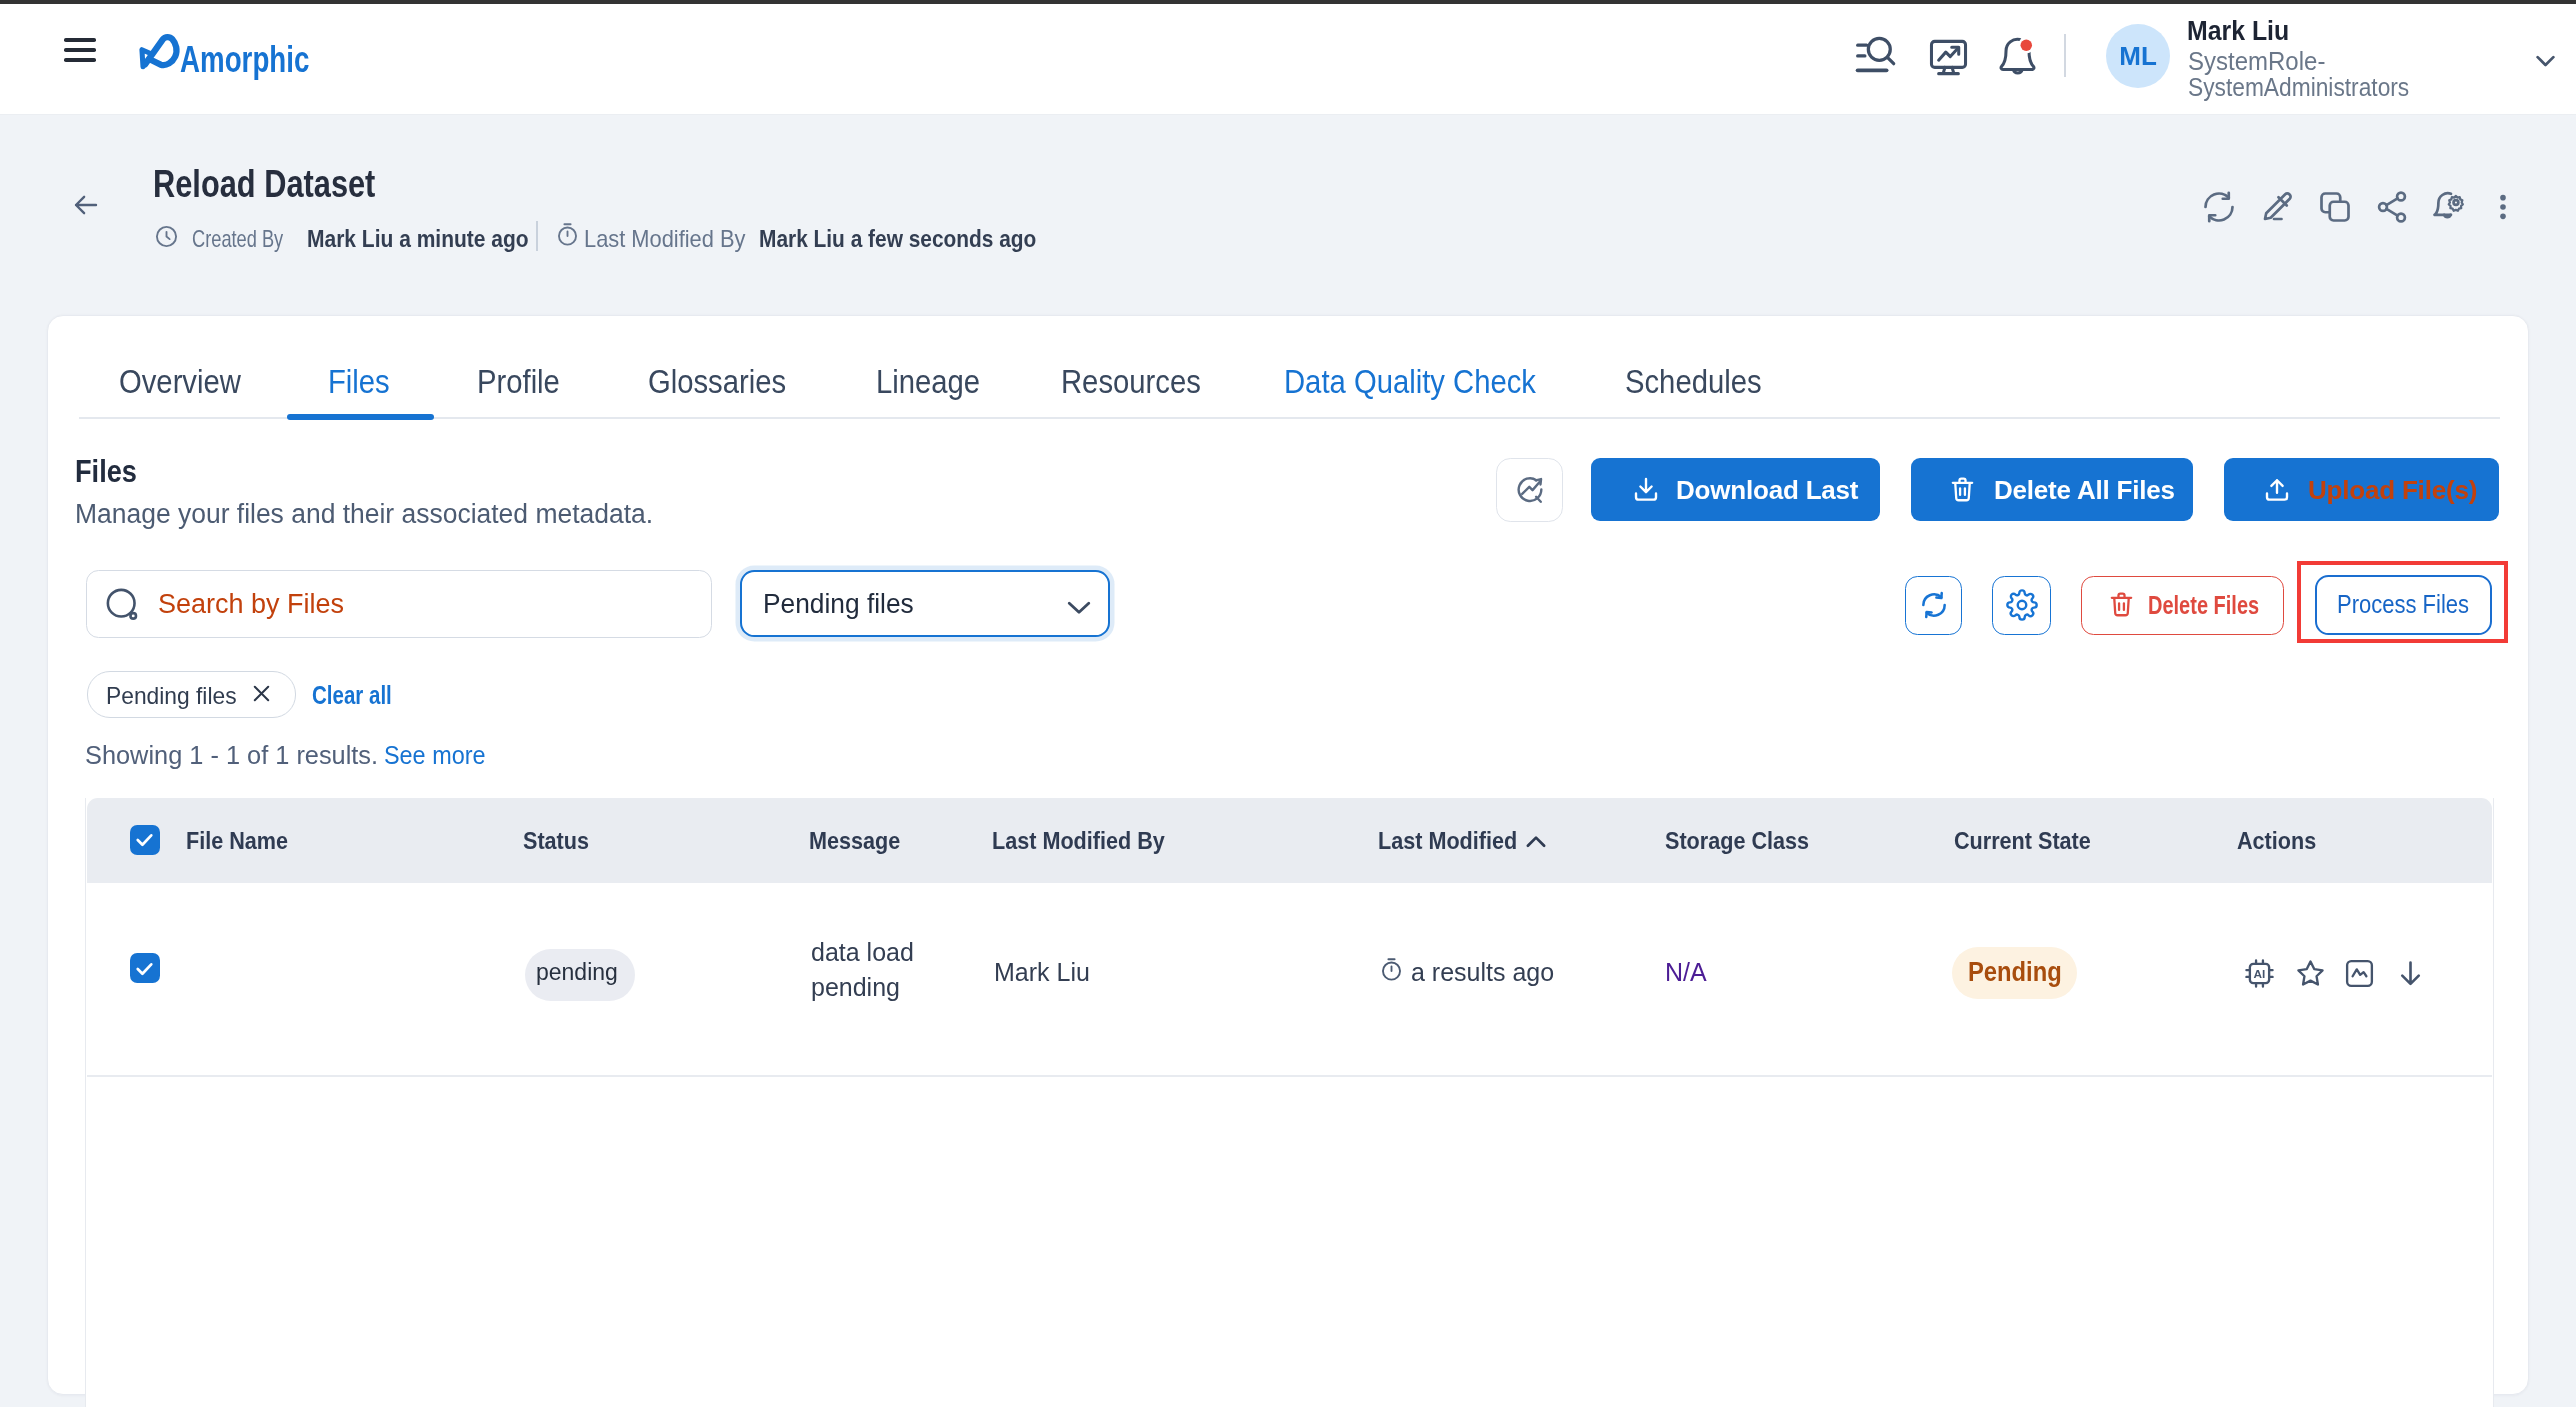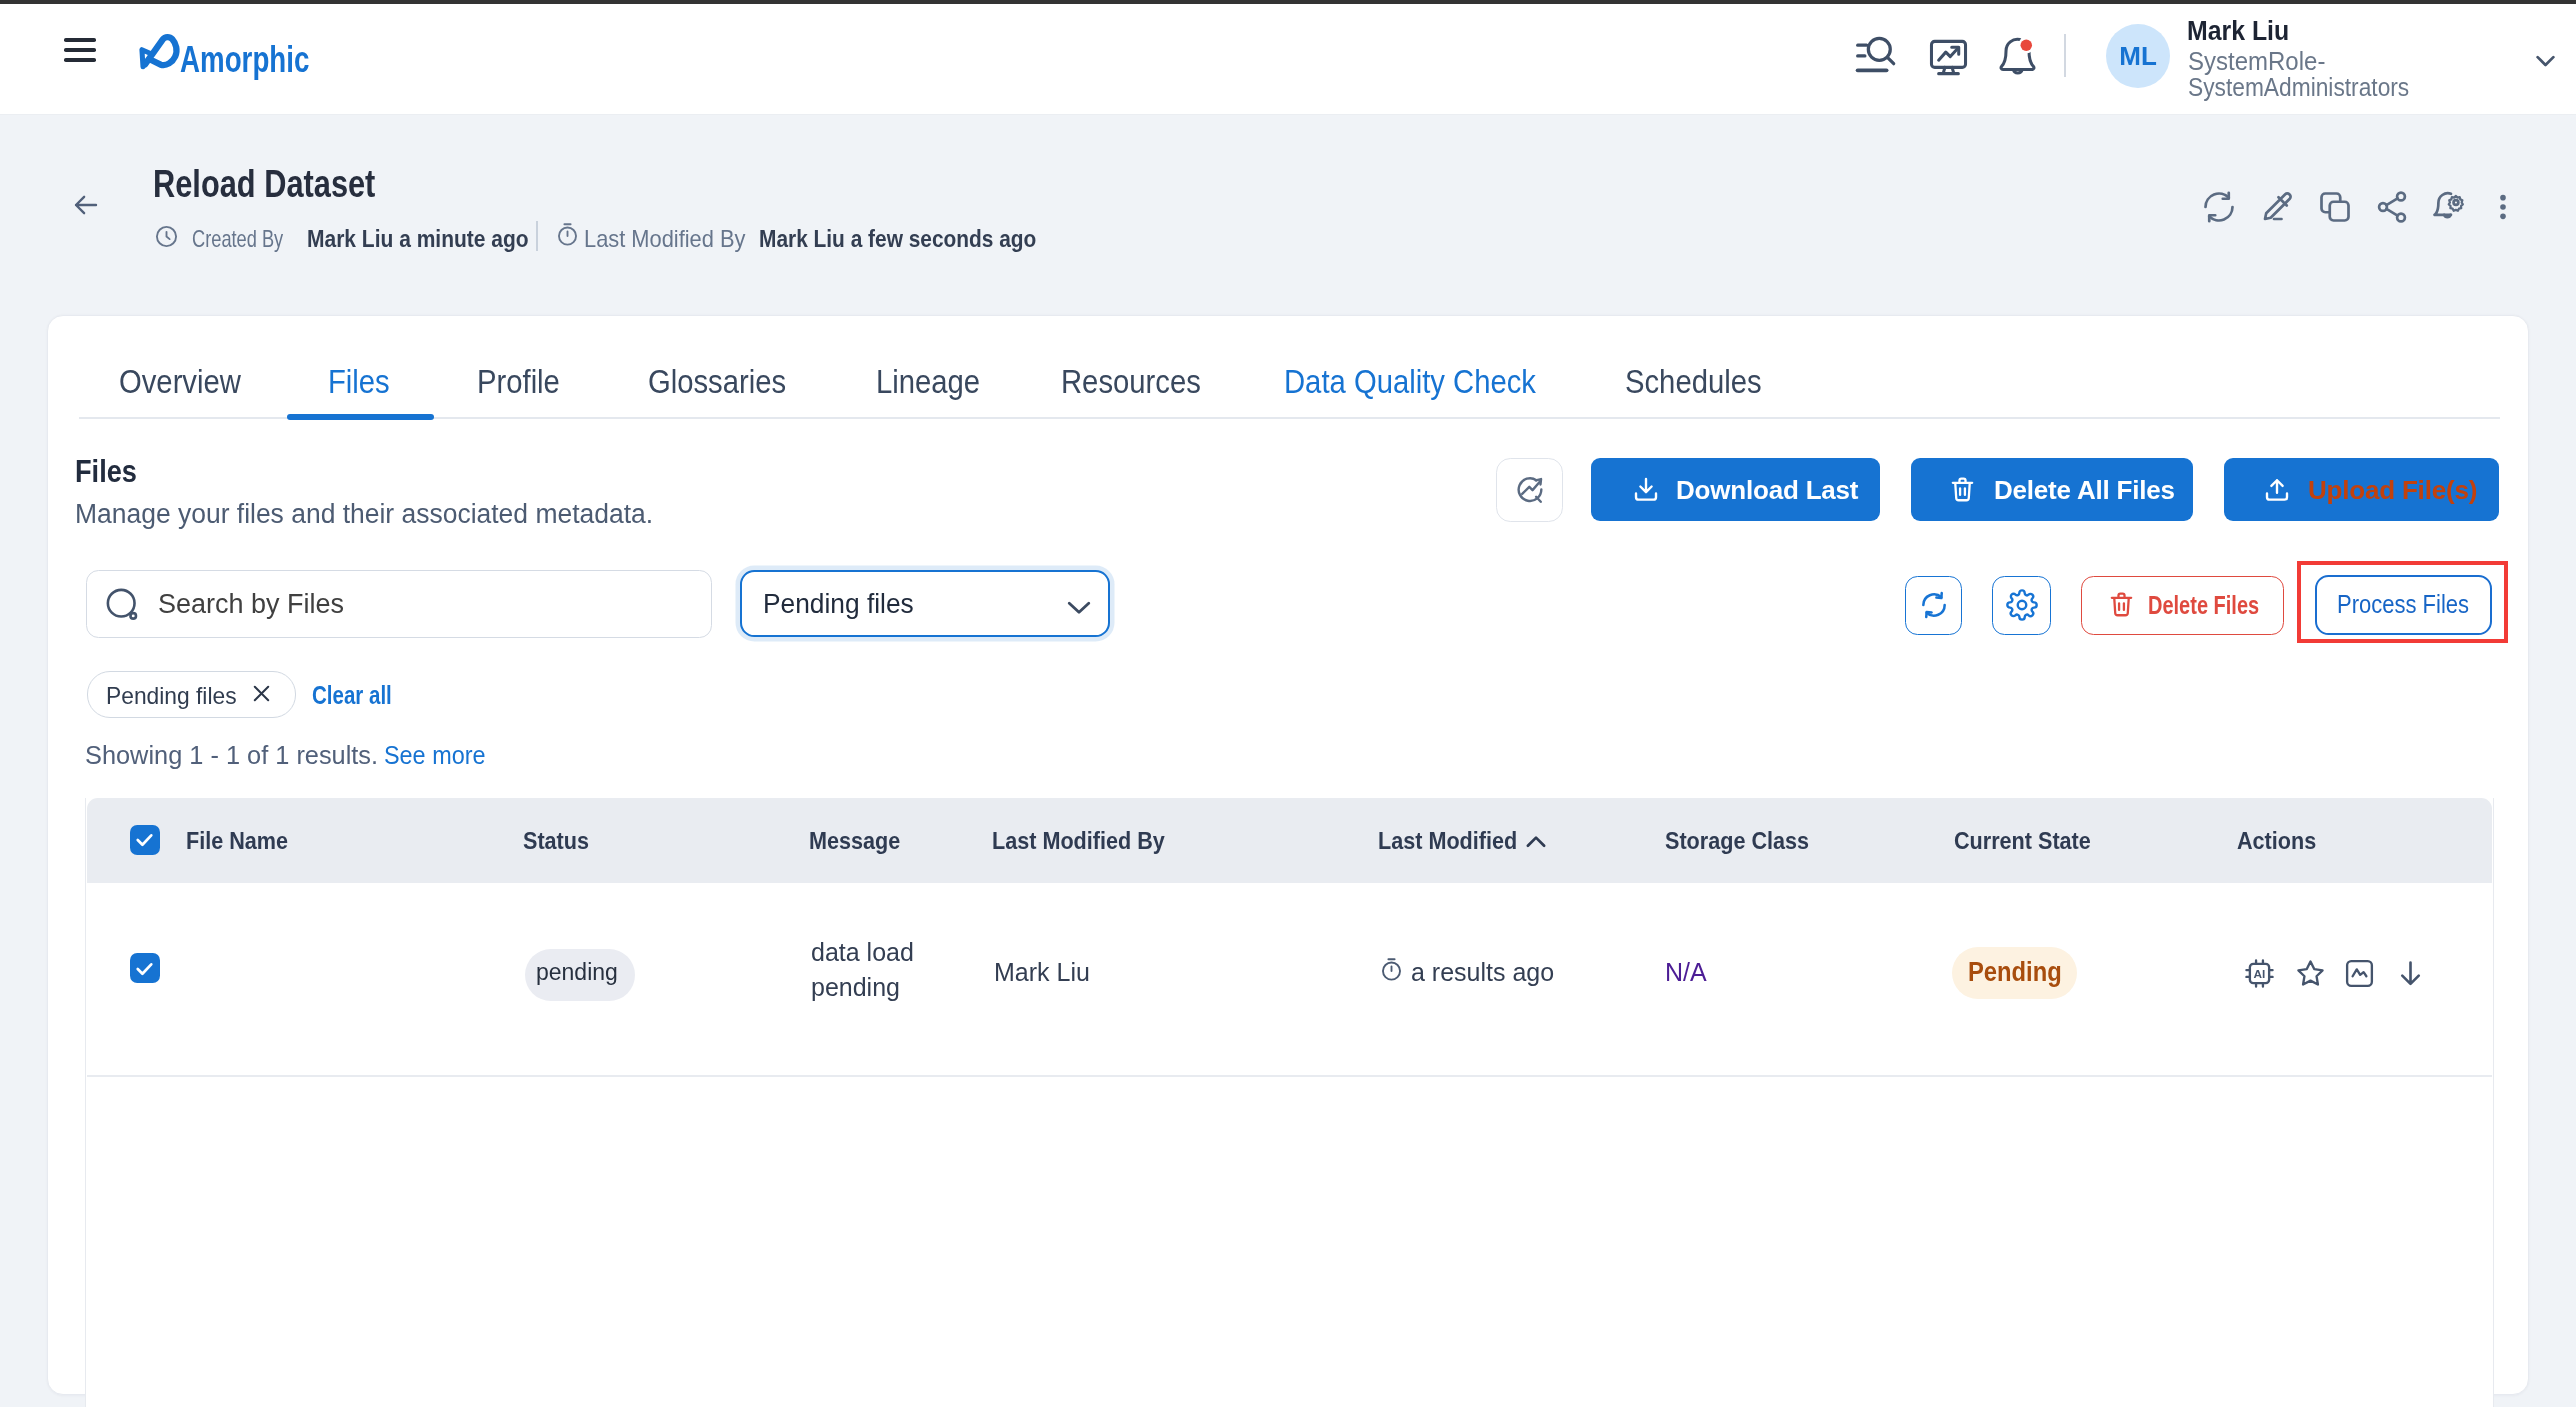--- a/index.html
+++ b/index.html
@@ -154,21 +154,21 @@
     <path d="M12 15 L12 5 M7.5 9.5 L12 5 L16.5 9.5"></path>
       <path d="M4 15.5 L4 18.5 a2 2 0 0 0 2 2 h12 a2 2 0 0 0 2 -2 L20 15.5"></path>
   </svg>
   <div class="abs" style="left:2308px;top:475px;font-size:26px;font-weight:bold;letter-spacing:-0.2px;color:#c2410c">Upload File(s)</div>
 
   <div class="abs" style="left:86px;top:570px;width:626px;height:68px;border:1.8px solid #d5dbe4;border-radius:12.5px;background:#fff"></div>
   <svg class="abs ic" style="left:103px;top:585px" width="39" height="39" viewBox="0 0 24 24" fill="none" stroke="#43536b" stroke-width="1.6" stroke-linecap="round">
     <circle cx="11.2" cy="11.2" r="8.2"></circle>
     <circle cx="18.6" cy="19" r="1.7"></circle>
   </svg>
-  <div class="abs" style="left:158px;top:589px;font-size:27px;color:#404040">Search by Files</div>
+  <div class="abs" style="left:158px;top:589px;font-size:27px;color:#c2410c">Search by Files</div>
 
   <div class="abs" style="left:740px;top:570px;width:370px;height:67px;border:2.7px solid #1673d2;border-radius:14.3px;background:#fff;box-shadow:0 0 0 4.5px rgba(33,118,210,.15)"></div>
   <div class="abs" style="left:763px;top:589px;font-size:27px;color:#212b3c;transform:scaleX(.975);transform-origin:0 0">Pending files</div>
   <svg class="abs ic" style="left:1061px;top:589px" width="36" height="36" viewBox="0 0 24 24" fill="none" stroke="#3c4b61" stroke-width="1.9" stroke-linecap="round" stroke-linejoin="round">
     <path d="M5.5 9.5 L12 15.5 L18.5 9.5"></path>
   </svg>
 
   <div class="abs" style="left:1905px;top:576px;width:57px;height:59px;border:1.8px solid #1774d4;border-radius:12.5px;background:#fff"></div>
   <svg class="abs ic" style="left:1918px;top:589px" width="32" height="32" viewBox="0 0 24 24" fill="none" stroke="#1774d4" stroke-width="1.9" stroke-linecap="round" stroke-linejoin="round">
     <path d="M20 12 a8 8 0 0 1 -13.5 5.8 M4 12 a8 8 0 0 1 13.5 -5.8"></path>

